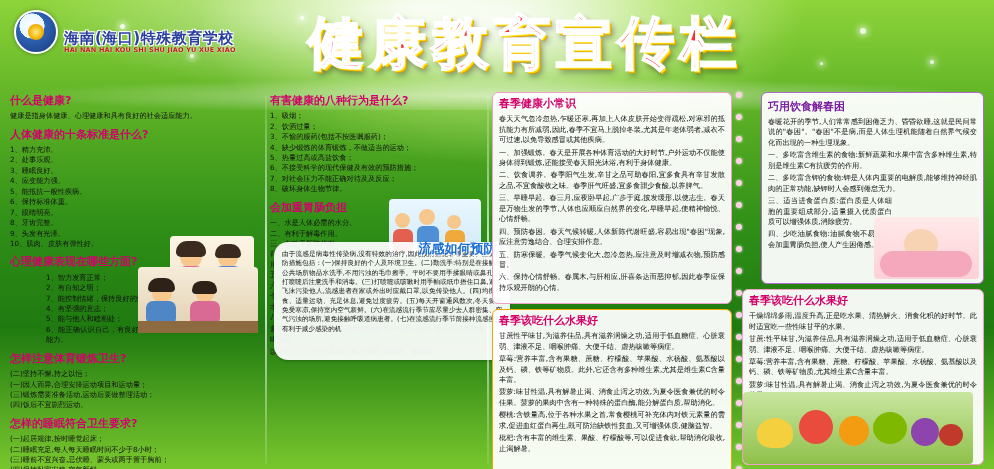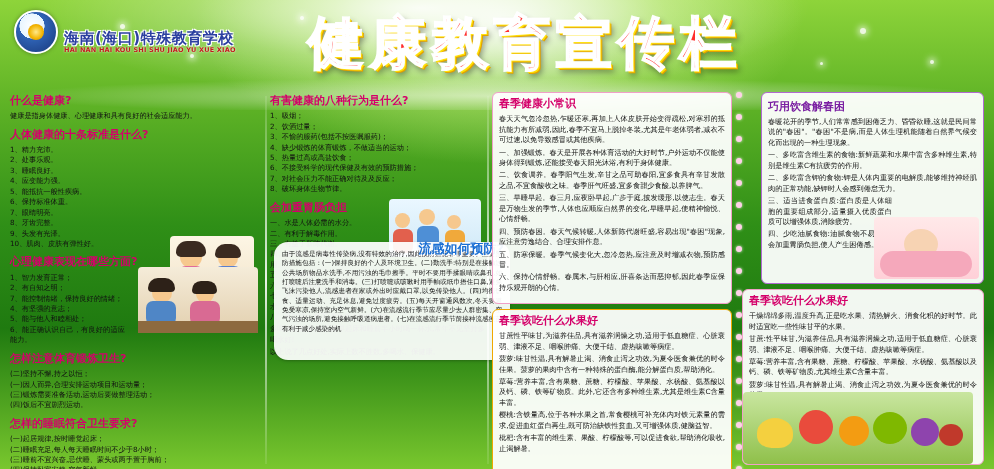--- a/index.html
+++ b/index.html
@@ -215,21 +215,21 @@
           <div class="blob" style="left:6px;top:5px;width:30px;height:16px;background:#3a2a20;border-radius:14px 14px 6px 6px;"></div>
           <div class="blob" style="left:8px;top:30px;width:26px;height:26px;background:#e06c9a;border-radius:8px;"></div>
           <div class="blob" style="left:48px;top:12px;width:20px;height:20px;background:#f6c88e;"></div>
           <div class="blob" style="left:45px;top:8px;width:26px;height:14px;background:#3a2a20;border-radius:12px 12px 5px 5px;"></div>
           <div class="blob" style="left:44px;top:30px;width:28px;height:26px;background:#5a7fd0;border-radius:8px;"></div>
         </div>
       </div>
 
       <div class="panel plain" style="position:relative;">
         <div class="h-red">心理健康表现在哪些方面?</div>
-        <ul class="t" style="width:115px;">
+        <ul class="t" style="width:115px;margin-left:36px;">
           <li>1、智力发育正常；</li>
           <li>2、有自知之明；</li>
           <li>7、能控制情绪，保持良好的情绪；</li>
           <li>4、有坚强的意志；</li>
           <li>5、能与他人和睦相处；</li>
           <li>6、能正确认识自己，有良好的适应能力。</li>
         </ul>
         <div class="img-study" style="left:128px;top:12px;">
           <div class="blob" style="left:14px;top:16px;width:20px;height:20px;background:#f6c88e;"></div>
           <div class="blob" style="left:10px;top:11px;width:27px;height:14px;background:#2d2118;border-radius:12px 12px 5px 5px;"></div>
@@ -317,22 +317,22 @@
         <p class="t">二、饮食调养。春季阳气生发,辛甘之品可助春阳,宜多食具有辛甘发散之品,不宜食酸收之味。春季肝气旺盛,宜多食甜少食酸,以养脾气。</p>
         <p class="t">三、早睡早起。春三月,应夜卧早起,广步于庭,披发缓形,以使志生。春天是万物生发的季节,人体也应顺应自然界的变化,早睡早起,使精神愉悦、心情舒畅。</p>
         <p class="t">四、预防春困。春天气候转暖,人体新陈代谢旺盛,容易出现"春困"现象,应注意劳逸结合、合理安排作息。</p>
         <p class="t">五、防寒保暖。春季气候变化大,忽冷忽热,应注意及时增减衣物,预防感冒。</p>
         <p class="t">六、保持心情舒畅。春属木,与肝相应,肝喜条达而恶抑郁,因此春季应保持乐观开朗的心情。</p>
       </div>
 
       <div class="framebox orange" style="height:172px;overflow:hidden;">
         <div class="h-red">春季该吃什么水果好</div>
         <p class="t">甘蔗性平味甘,为滋养佳品,具有滋养润燥之功,适用于低血糖症、心脏衰弱、津液不足、咽喉肿痛、大便干结、虚热咳嗽等病症。</p>
+        <p class="t">草莓:营养丰富,含有果糖、蔗糖、柠檬酸、苹果酸、水杨酸、氨基酸以及钙、磷、铁等矿物质。此外,它还含有多种维生素,尤其是维生素C含量丰富。</p>
         <p class="t">菠萝:味甘性温,具有解暑止渴、消食止泻之功效,为夏令医食兼优的时令佳果。菠萝的果肉中含有一种特殊的蛋白酶,能分解蛋白质,帮助消化。</p>
-        <p class="t">草莓:营养丰富,含有果糖、蔗糖、柠檬酸、苹果酸、水杨酸、氨基酸以及钙、磷、铁等矿物质。此外,它还含有多种维生素,尤其是维生素C含量丰富。</p>
         <p class="t">樱桃:含铁量高,位于各种水果之首,常食樱桃可补充体内对铁元素量的需求,促进血红蛋白再生,既可防治缺铁性贫血,又可增强体质,健脑益智。</p>
         <p class="t">枇杷:含有丰富的维生素、果酸、柠檬酸等,可以促进食欲,帮助消化吸收,止渴解暑。</p>
       </div>
     </div>
 
     <div class="col colD">
 
       <div class="framebox purple" style="height:192px;overflow:hidden;position:relative;">
         <div class="h-purple">巧用饮食解春困</div>
         <p class="t">春暖花开的季节,人们常常感到困倦乏力、昏昏欲睡,这就是民间常说的"春困"。"春困"不是病,而是人体生理机能随着自然界气候变化而出现的一种生理现象。</p>

